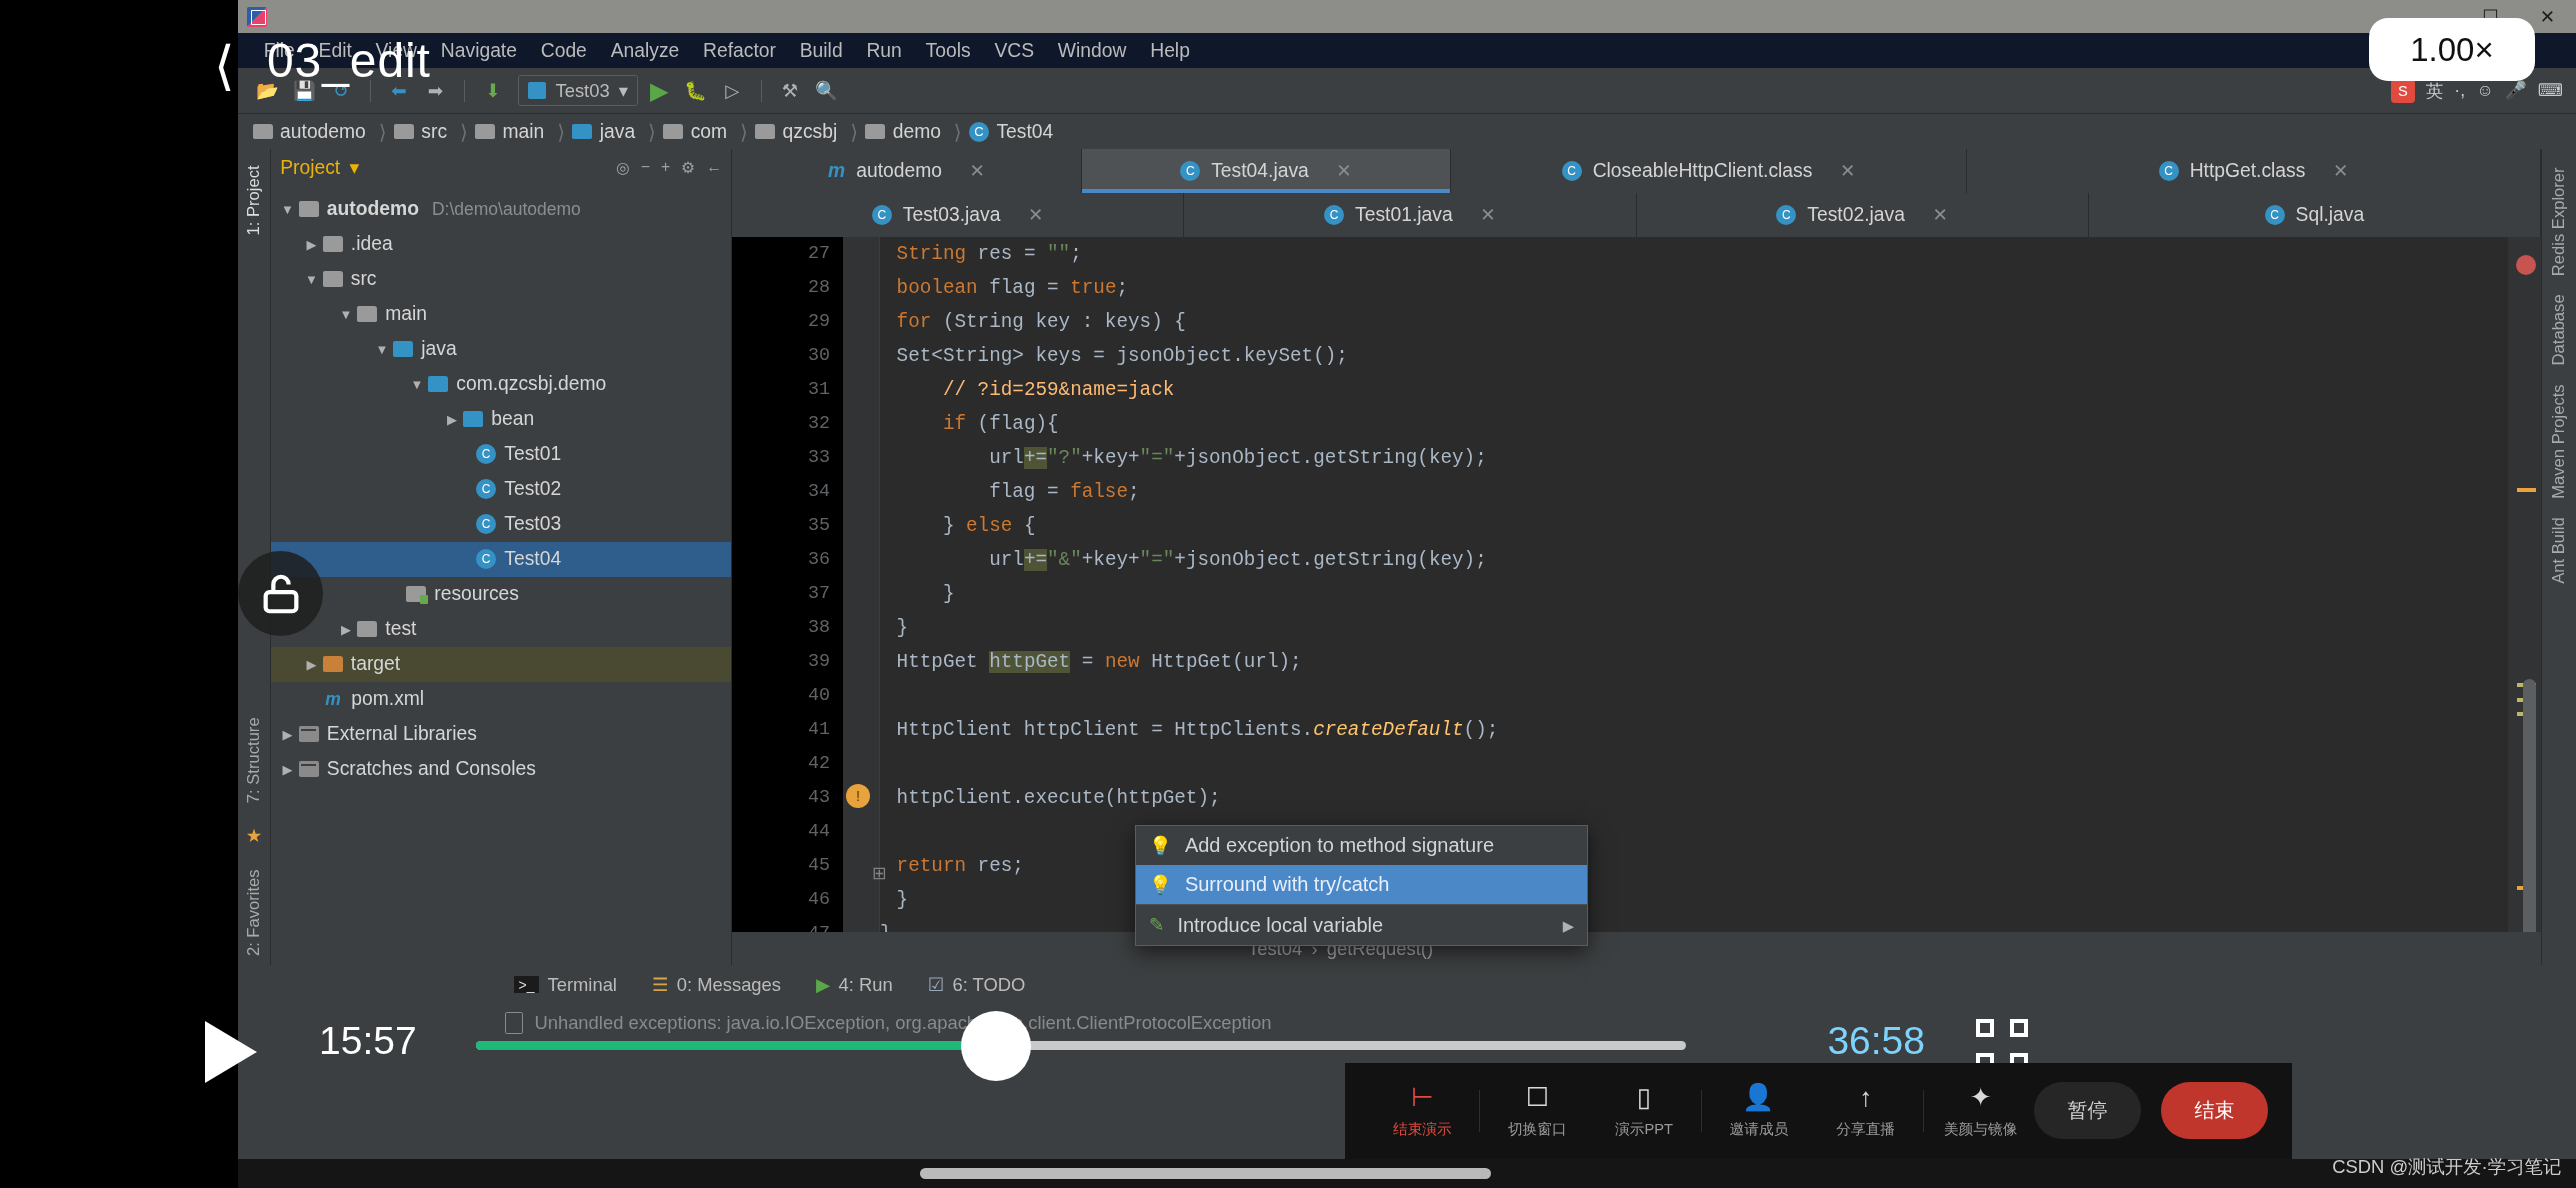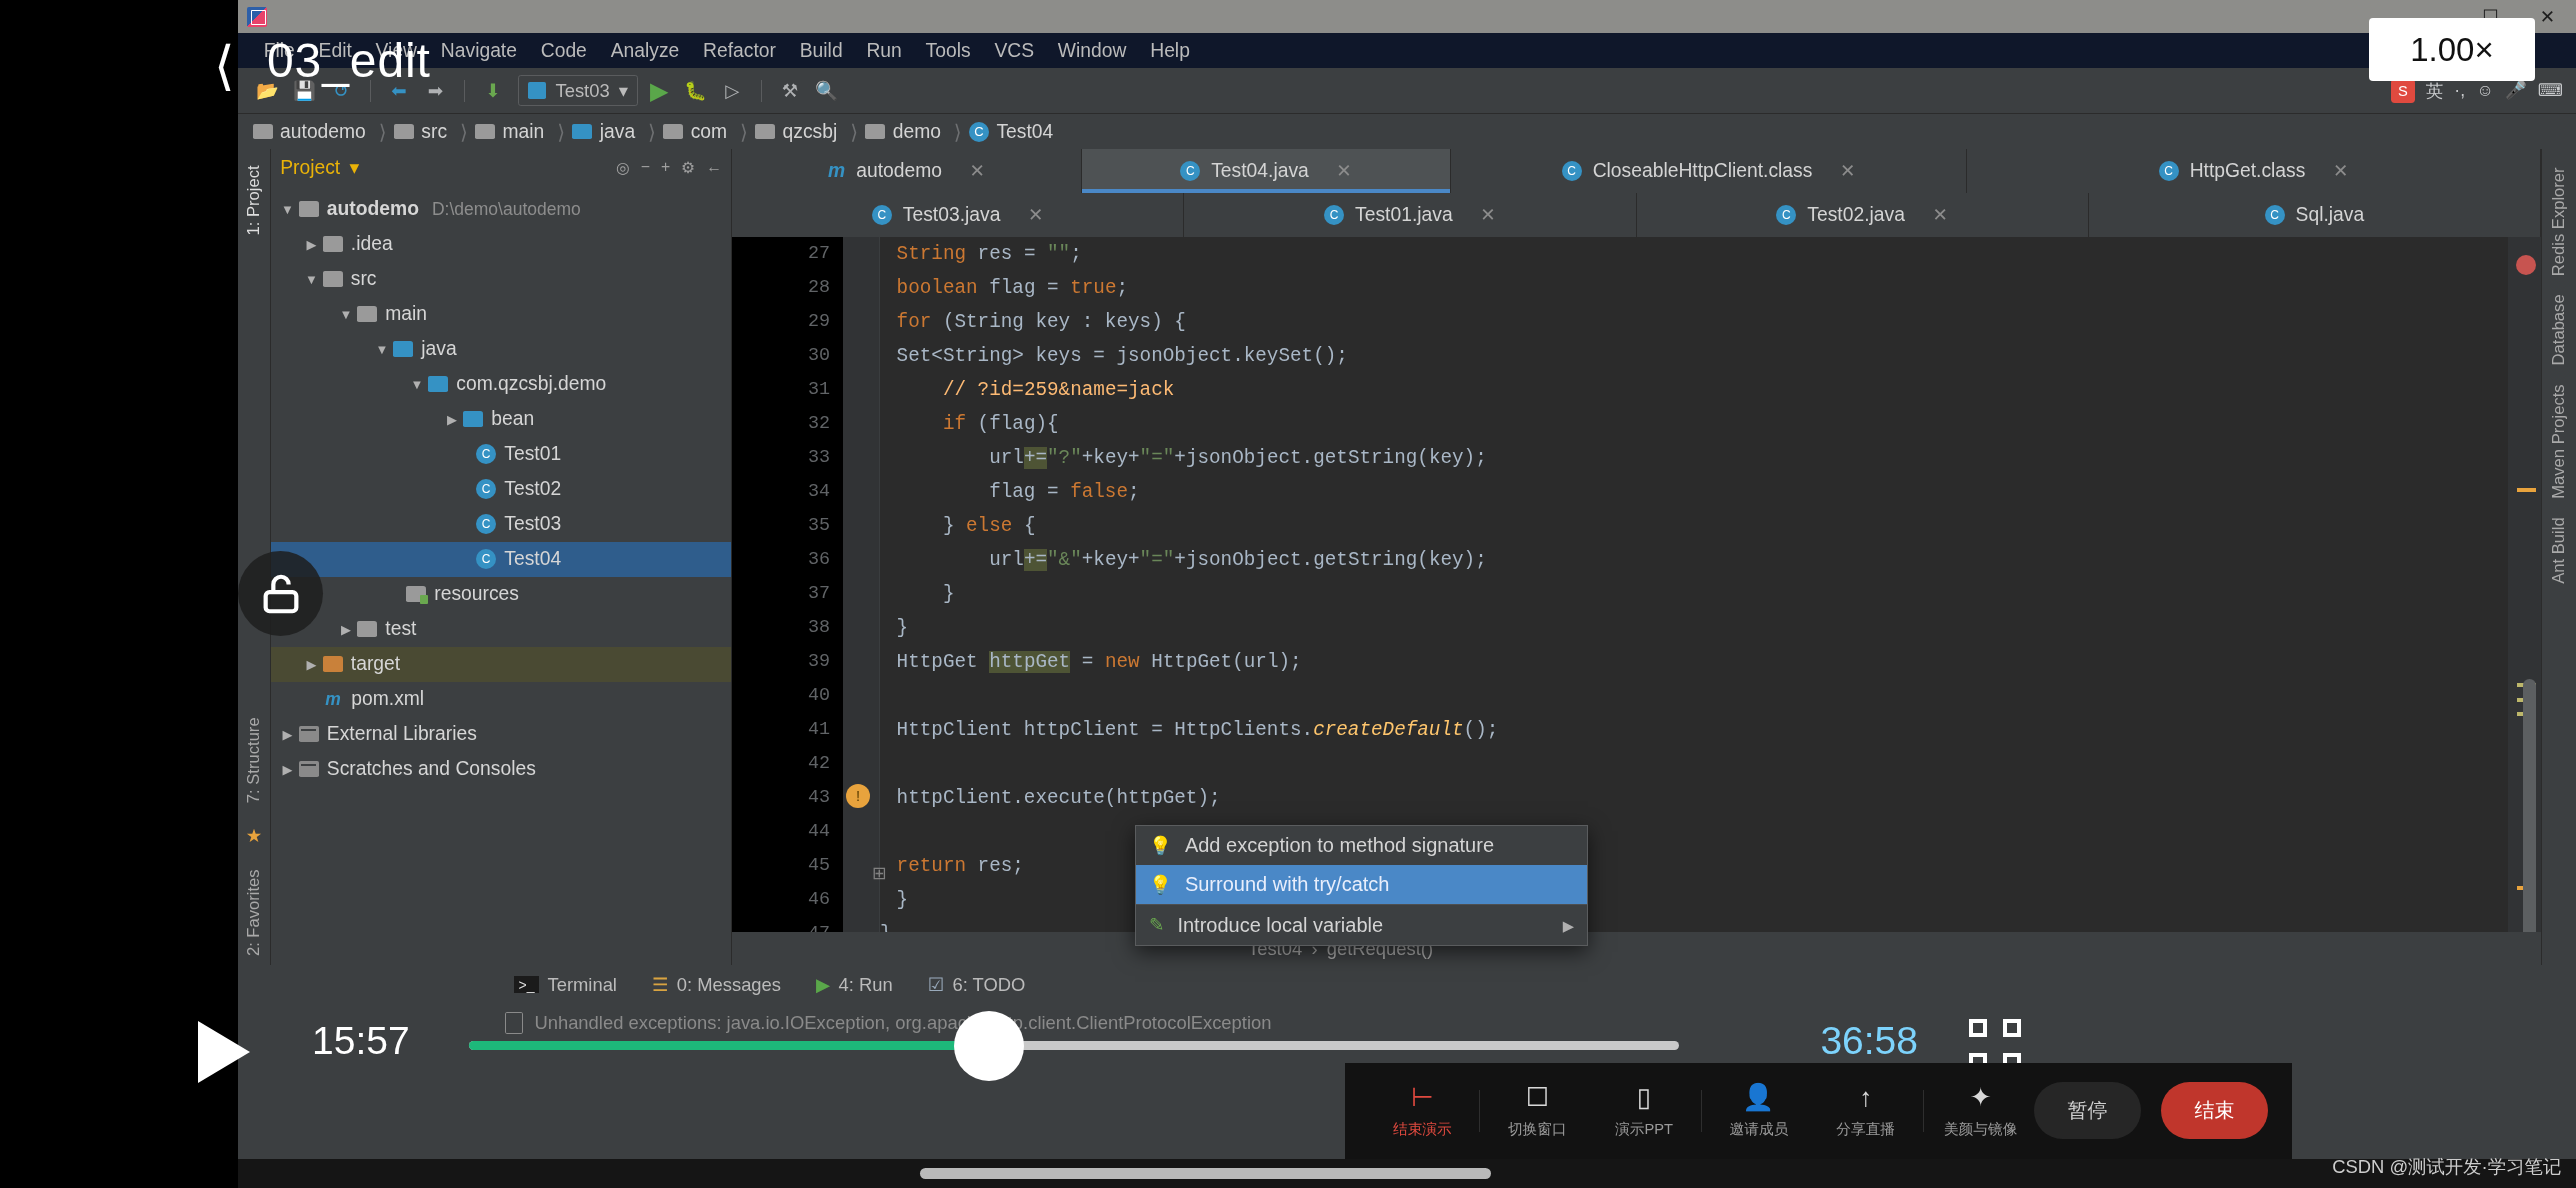--- a/index.html
+++ b/index.html
@@ -169,32 +169,32 @@
   .toolwin .it2 { display: flex; align-items: center; gap: 8.3px; }
   .statusbar { height: 37px; background: #3c3f41; display: flex; align-items: center; padding-left: 267px;
                color: #8a8a8a; font-size: 18.4px; gap: 11px; }
   .sb-ico { width: 18.4px; height: 22px; border: 1.8px solid #8a8a8a; border-radius: 1.8px; }
 
   
   .ovl { position: absolute; }
   .back-chev { left: 214px; top: 39px; color: #fff; font-size: 53px; line-height: 1; font-weight: 300; }
   .clip-title { left: 267px; top: 33px; color: #fff; font-size: 48px; letter-spacing: 0.9px; }
   .speed-badge {
-    right: 41px; top: 18.4px; width: 166px; height: 63px; background: #fff; border-radius: 4px;
+    right: 41px; top: 18.4px; width: 166px; height: 63px; background: #fff; border-radius: 19px;
     display: flex; align-items: center; justify-content: center;
     color: #111; font-size: 33px;
   }
   .lock-badge {
     left: 238px; top: 551px; width: 85px; height: 85px; border-radius: 50%;
     background: rgba(30,30,30,.86);
     display: flex; align-items: center; justify-content: center;
   }
   .lock-badge svg { width: 46px; height: 46px; }
 
-  .playrow { left: 8px; bottom: 81px; width: 2076px; height: 101px; }
+  .playrow { left: 15px; bottom: 81px; width: 2076px; height: 101px; }
   .play-btn { position: absolute; left: 190px; top: 14.7px; width: 0; height: 0;
               border-left: 52px solid #fff; border-top: 31px solid transparent; border-bottom: 31px solid transparent; }
   .t-cur { position: absolute; left: 304px; top: 13px; color: #fff; font-size: 39px; }
   .t-tot { position: absolute; right: 166px; top: 13px; color: #7dd3fc; font-size: 39px; }
   .fs-btn { position: absolute; right: 63px; top: 13px; width: 52px; height: 52px; }
   .fs-btn span { position: absolute; width: 18.4px; height: 18.4px; border: 4.6px solid #fff; }
   .fs-tl { left:0; top:0; border-right: none; border-bottom: none; }
   .fs-tr { right:0; top:0; border-left: none; border-bottom: none; }
   .fs-bl { left:0; bottom:0; border-right: none; border-top: none; }
   .fs-br { right:0; bottom:0; border-left: none; border-top: none; }

